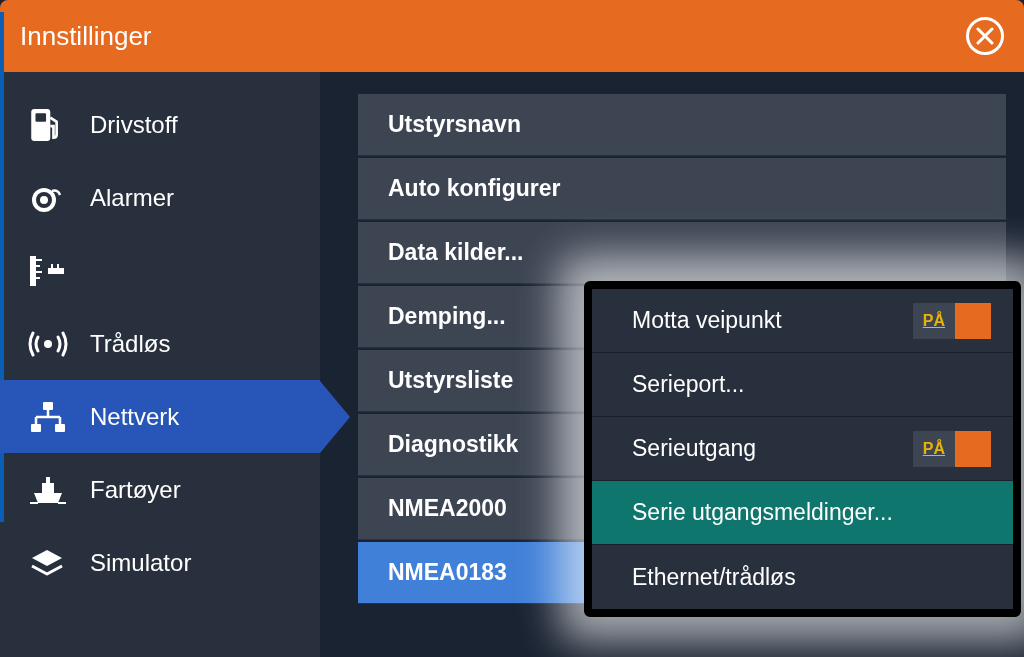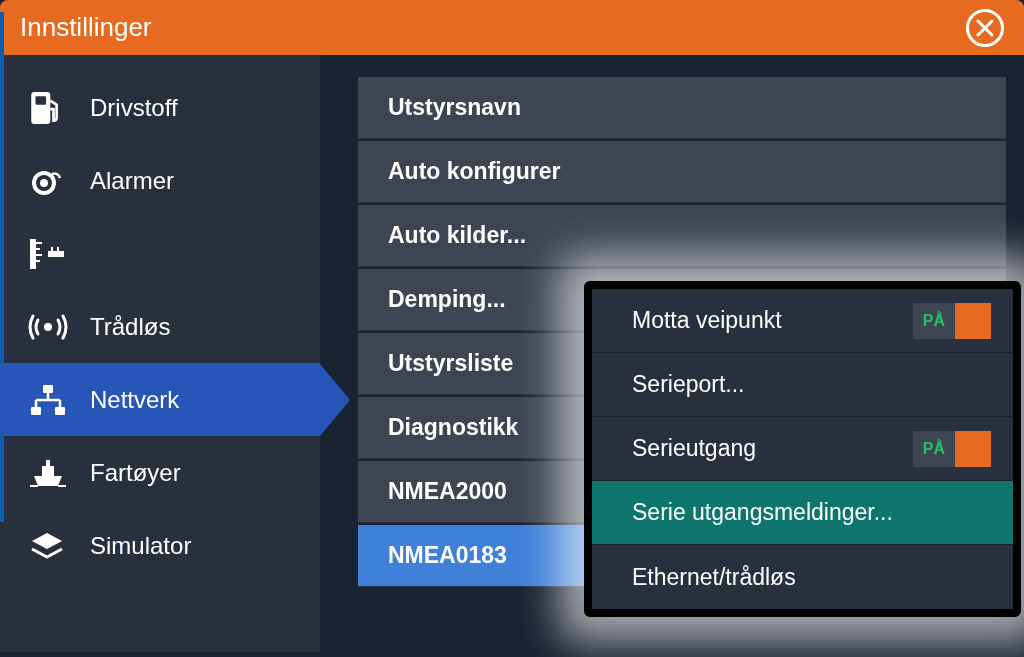--- a/index.html
+++ b/index.html
@@ -10,21 +10,21 @@
     body {
       font-family: -apple-system, BlinkMacSystemFont, "Segoe UI", Arial, sans-serif;
       background: #1a2332;
       width: 1024px;
       height: 657px;
       overflow: hidden;
       position: relative;
     }
     .title-bar {
       background: #e66a1f;
-      height: 55px;
+      height: 72px;
       display: flex;
       align-items: center;
       justify-content: space-between;
       padding: 0 20px;
       border-radius: 8px 8px 0 0;
     }
     .title-text {
       color: #fff;
       font-size: 26px;
       font-weight: 400;
@@ -154,27 +154,28 @@
     .popup-item.selected {
       background: #0f766e;
     }
     .toggle {
       display: flex;
       align-items: center;
       gap: 0;
     }
     .toggle-label {
       background: #3d4553;
-      color: #22c55e;
+      color: #eab308;
       font-size: 16px;
       font-weight: 600;
       padding: 0 10px;
       height: 36px;
       display: flex;
       align-items: center;
+      text-decoration: underline;
     }
     .toggle-switch {
       width: 36px;
       height: 36px;
       background: #e66a1f;
     }
   </style>
 </head>
 <body>
 
@@ -283,21 +284,21 @@
   </div>
 
   <div class="main-panel">
     <div class="menu-item">
       <span>Utstyrsnavn</span>
     </div>
     <div class="menu-item">
       <span>Auto konfigurer</span>
     </div>
     <div class="menu-item">
-      <span>Auto kilder...</span>
+      <span>Data kilder...</span>
     </div>
     <div class="menu-item">
       <span>Demping...</span>
     </div>
     <div class="menu-item">
       <span>Utstyrsliste</span>
     </div>
     <div class="menu-item">
       <span>Diagnostikk</span>
     </div>

